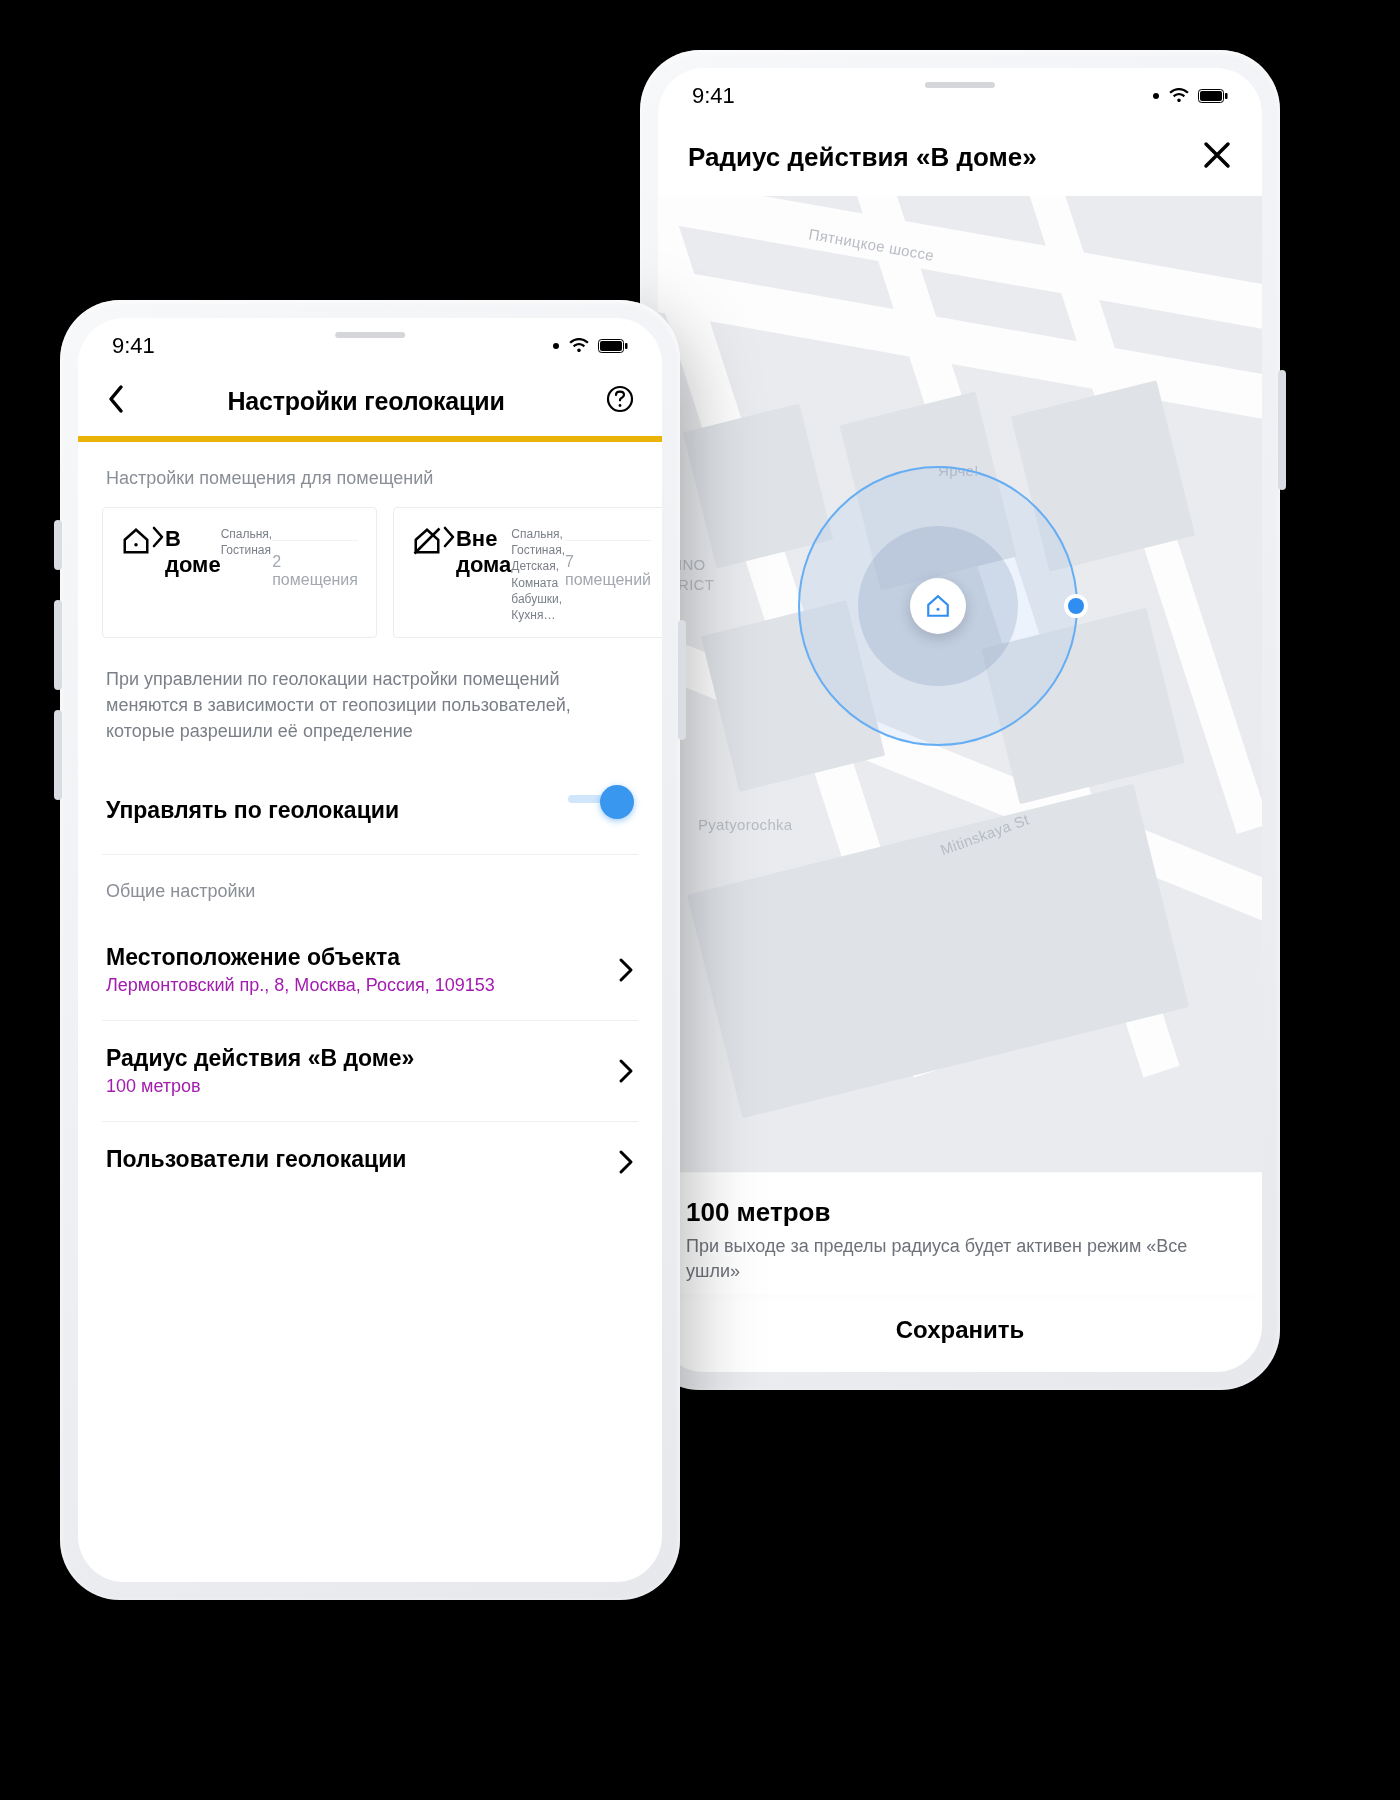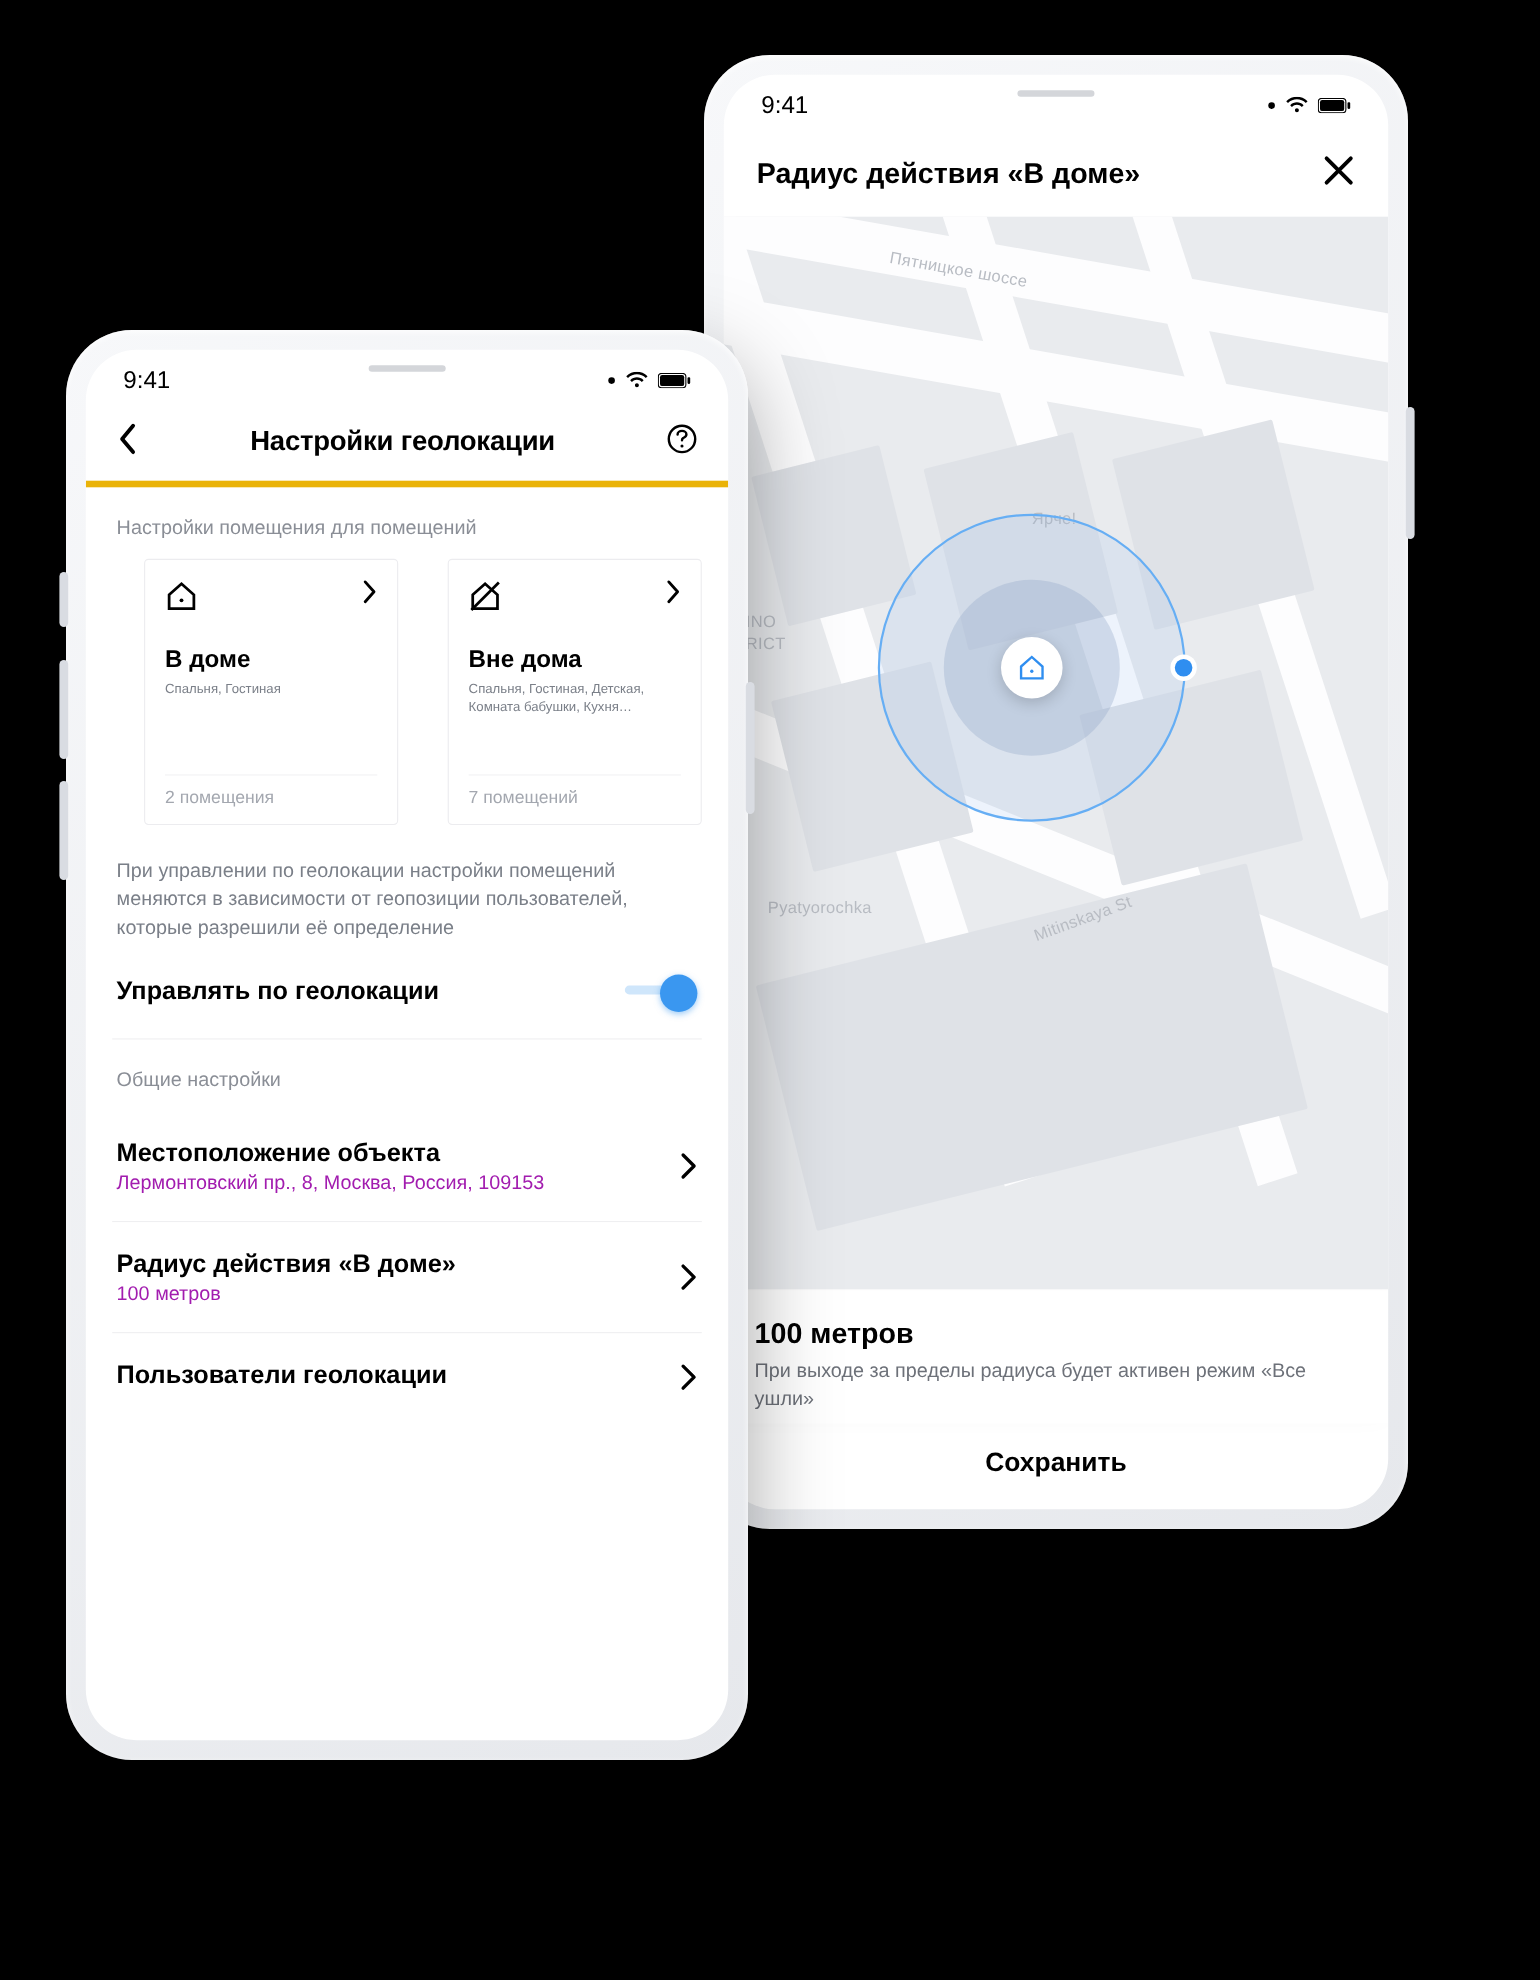--- a/index.html
+++ b/index.html
@@ -76,32 +76,32 @@
   .nav-title { font-size: 25px; font-weight: 700; letter-spacing: -0.2px; }
   .body { padding: 0 24px; flex:1; overflow:hidden; }
   .section-caption { color:#8a8e96; font-size:18px; margin: 26px 4px 18px 4px; }
   .cards { display:flex; gap:16px; }
   .card {
     flex:1;
     border:1px solid #ececef;
     border-radius:4px;
     padding:18px 18px 14px 18px;
     position:relative;
-    display:flex; flex-direction:column;margin-left:29px;
+    display:flex; flex-direction:row;
   }
   .card-top { display:flex; justify-content:space-between; align-items:flex-start; margin-bottom:24px; }
   .card-title { font-size:22px; font-weight:700; margin-bottom:6px; }
   .card-sub { font-size:12px; color:#7a7f88; line-height:1.35; min-height:72px; }
   .card-foot { font-size:16px; color:#a3a7af; margin-top:14px; border-top:1px solid #f2f2f4; padding-top:12px; }
   .desc { color:#7a7f88; font-size:18px; line-height:1.45; margin:28px 4px 0 4px; }
   .toggle-row {
     display:flex; justify-content:space-between; align-items:center;
     padding:30px 4px; border-bottom:1px solid #efeff1;
   }
-  .toggle-label { font-size:23px; font-weight:700; }
+  .toggle-label { font-size:23px; font-weight:700;margin-top:23px; }
   .toggle {
     width:66px; height:28px; position:relative;
   }
   .toggle-track {
     position:absolute; left:0; top:10px; width:52px; height:8px; background:#cfe6fb; border-radius:4px;
   }
   .toggle-knob {
     position:absolute; right:0; top:0; width:34px; height:34px; background:#3a97f0; border-radius:50%;
     box-shadow:0 2px 6px rgba(58,151,240,0.5);
   }

